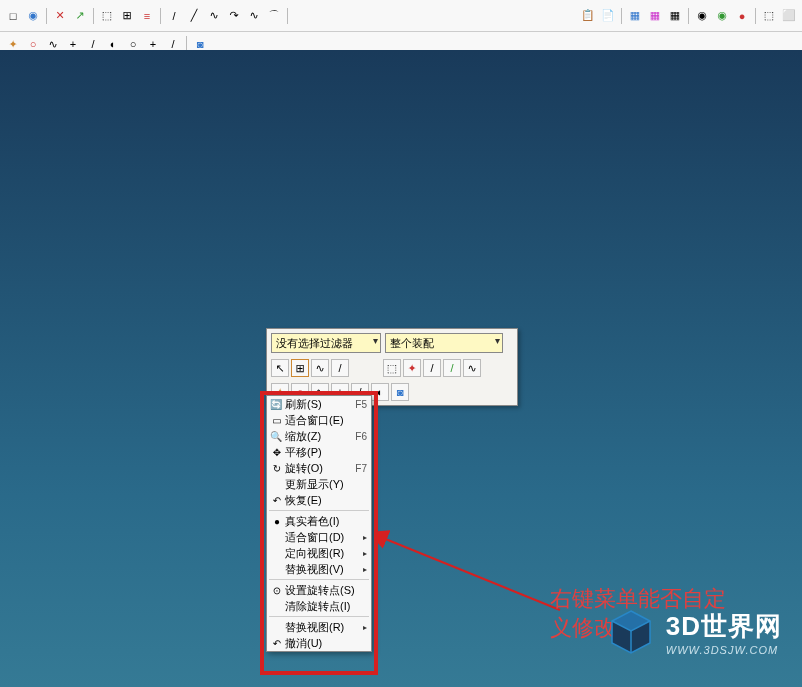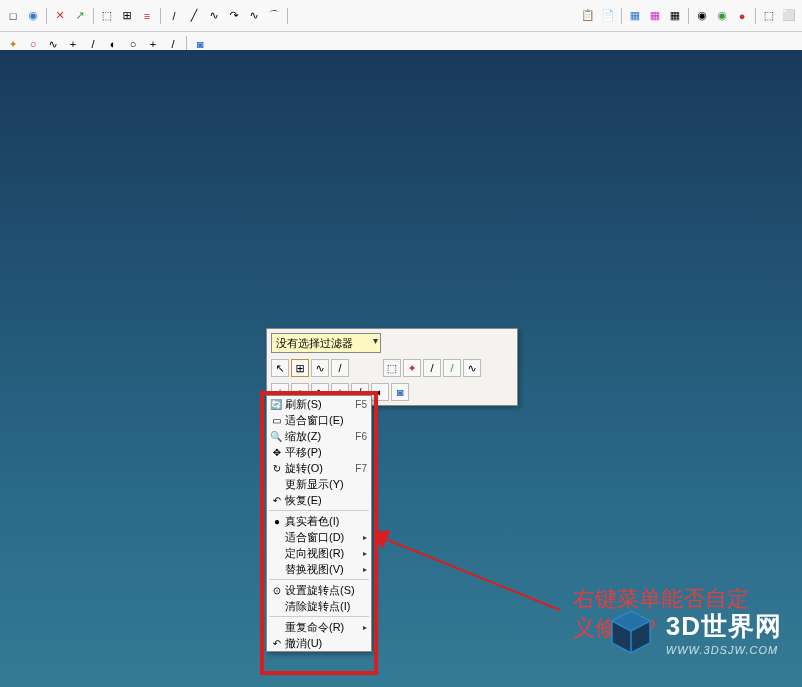--- a/index.html
+++ b/index.html
@@ -114,21 +114,20 @@
 .menu-arrow { font-size: 8px; color: #333; margin-left: 4px; }
 .menu-sep { height: 1px; background: #ccc; margin: 2px 2px; }
 .arrow-svg { position: absolute; left: 375px; top: 480px; pointer-events: none; }
 .annotation {
   position: absolute;
   left: 550px; top: 535px;
   font-size: 22px;
   color: #e04040;
   line-height: 1.3;
   width: 220px;
-  margin-left: 23px;
 }
 .watermark {
   position: absolute;
   right: 20px; bottom: 30px;
   display: flex;
   align-items: center;
   gap: 10px;
 }
 .wm-cube {
   width: 50px; height: 50px;
@@ -193,20 +192,25 @@
   <span>部件文件已保存</span>
 </div>
 
 <div class="viewport">
 
   <div class="floating-toolbar">
     <div class="ft-row1">
       <span class="ft-sel-wrap" style="width:110px">
         <select class="ft-select" style="width:100%">
           <option>没有选择过滤器</option>
+        </select>
+      </span>
+      <span class="ft-sel-wrap" style="width:118px">
+        <select class="ft-select" style="width:100%">
+          <option>整个装配</option>
         </select>
       </span>
     </div>
     <div class="ft-row2">
       <span class="ft-btn">↖</span>
       <span class="ft-btn" style="border-color:#cc8833">⊞</span>
       <span class="ft-btn">∿</span>
       <span class="ft-btn">/</span>
       <span style="width:30px"></span>
       <span class="ft-btn">⬚</span>
@@ -283,21 +287,21 @@
         <span class="menu-icon">⊙</span>
         <span class="menu-label">设置旋转点(S)</span>
       </div>
       <div class="menu-item">
         <span class="menu-icon"></span>
         <span class="menu-label">清除旋转点(I)</span>
       </div>
       <div class="menu-sep"></div>
       <div class="menu-item">
         <span class="menu-icon"></span>
-        <span class="menu-label">重复命令(R)</span>
+        <span class="menu-label">替换视图(R)</span>
         <span class="menu-arrow">▸</span>
       </div>
       <div class="menu-item">
         <span class="menu-icon">↶</span>
         <span class="menu-label">撤消(U)</span>
       </div>
     </div>
   <div class="red-outline"></div>
 
   <svg class="arrow-svg" width="200" height="100">

